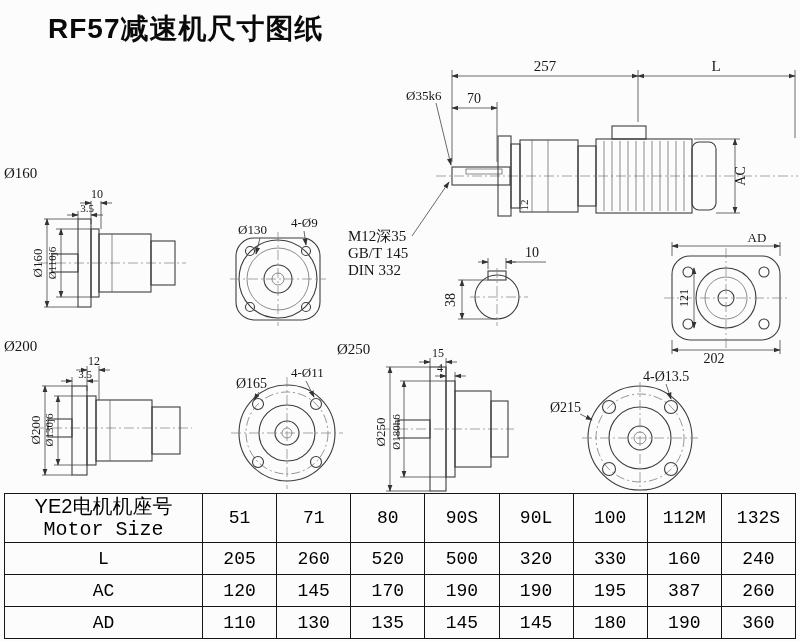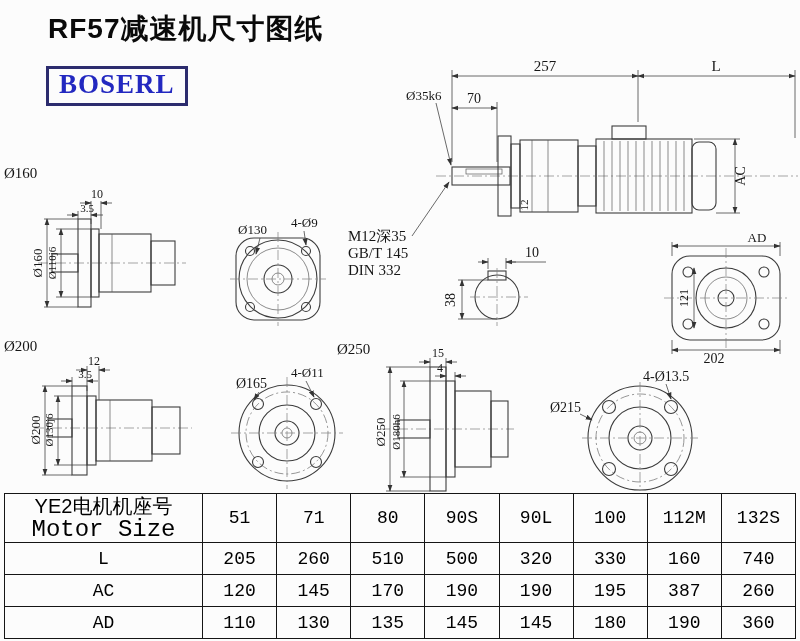--- a/index.html
+++ b/index.html
@@ -36,32 +36,29 @@
     border-collapse:collapse; table-layout:fixed; background:#fcfcfc;
   }
   .dim-table th, .dim-table td {
     border:1.6px solid #151515; text-align:center; vertical-align:middle;
     font-family:"Liberation Mono", monospace; font-size:18px;
     font-weight:normal; color:#000; padding:0; height:31px;
   }
   .dim-table col.c0 { width:198px; }
   .dim-table tr.hdr th { height:48px; }
   .hdr-zh { font-family:"Liberation Sans", sans-serif; font-size:20px; line-height:23px; }
-  .hdr-en { font-family:"Liberation Mono", monospace; font-size:24px; line-height:23px; }
+  .hdr-en { font-family:"Liberation Mono", monospace; font-size:20px; line-height:23px; }
 </style>
 </head>
 <body>
 
 <div class="page">
 
   <h1 class="page-title">RF57减速机尺寸图纸</h1>
 
-  <div class="brand-box">
-    <span class="brand-text">BOSERL</span>
-  </div>
 
   <svg class="draw" width="800" height="492" viewBox="0 0 800 492">
     <defs>
       <marker id="ar" viewBox="0 0 10 10" refX="9" refY="5" markerWidth="9" markerHeight="9" orient="auto-start-reverse">
         <path d="M0,1.5 L10,5 L0,8.5 z" fill="#333"></path>
       </marker>
       <pattern id="hatch" width="6" height="6" patternUnits="userSpaceOnUse" patternTransform="rotate(45)">
         <line x1="0" y1="0" x2="0" y2="6" stroke="#8a8a8a" stroke-width="1"></line>
       </pattern>
     </defs>
@@ -316,26 +313,26 @@
         <th>90S</th>
         <th>90L</th>
         <th>100</th>
         <th>112M</th>
         <th>132S</th>
       </tr>
       <tr>
         <td>L</td>
         <td>205</td>
         <td>260</td>
-        <td>510</td>
+        <td>520</td>
         <td>500</td>
         <td>320</td>
         <td>330</td>
         <td>160</td>
-        <td>740</td>
+        <td>240</td>
       </tr>
       <tr>
         <td>AC</td>
         <td>120</td>
         <td>145</td>
         <td>170</td>
         <td>190</td>
         <td>190</td>
         <td>195</td>
         <td>387</td>

